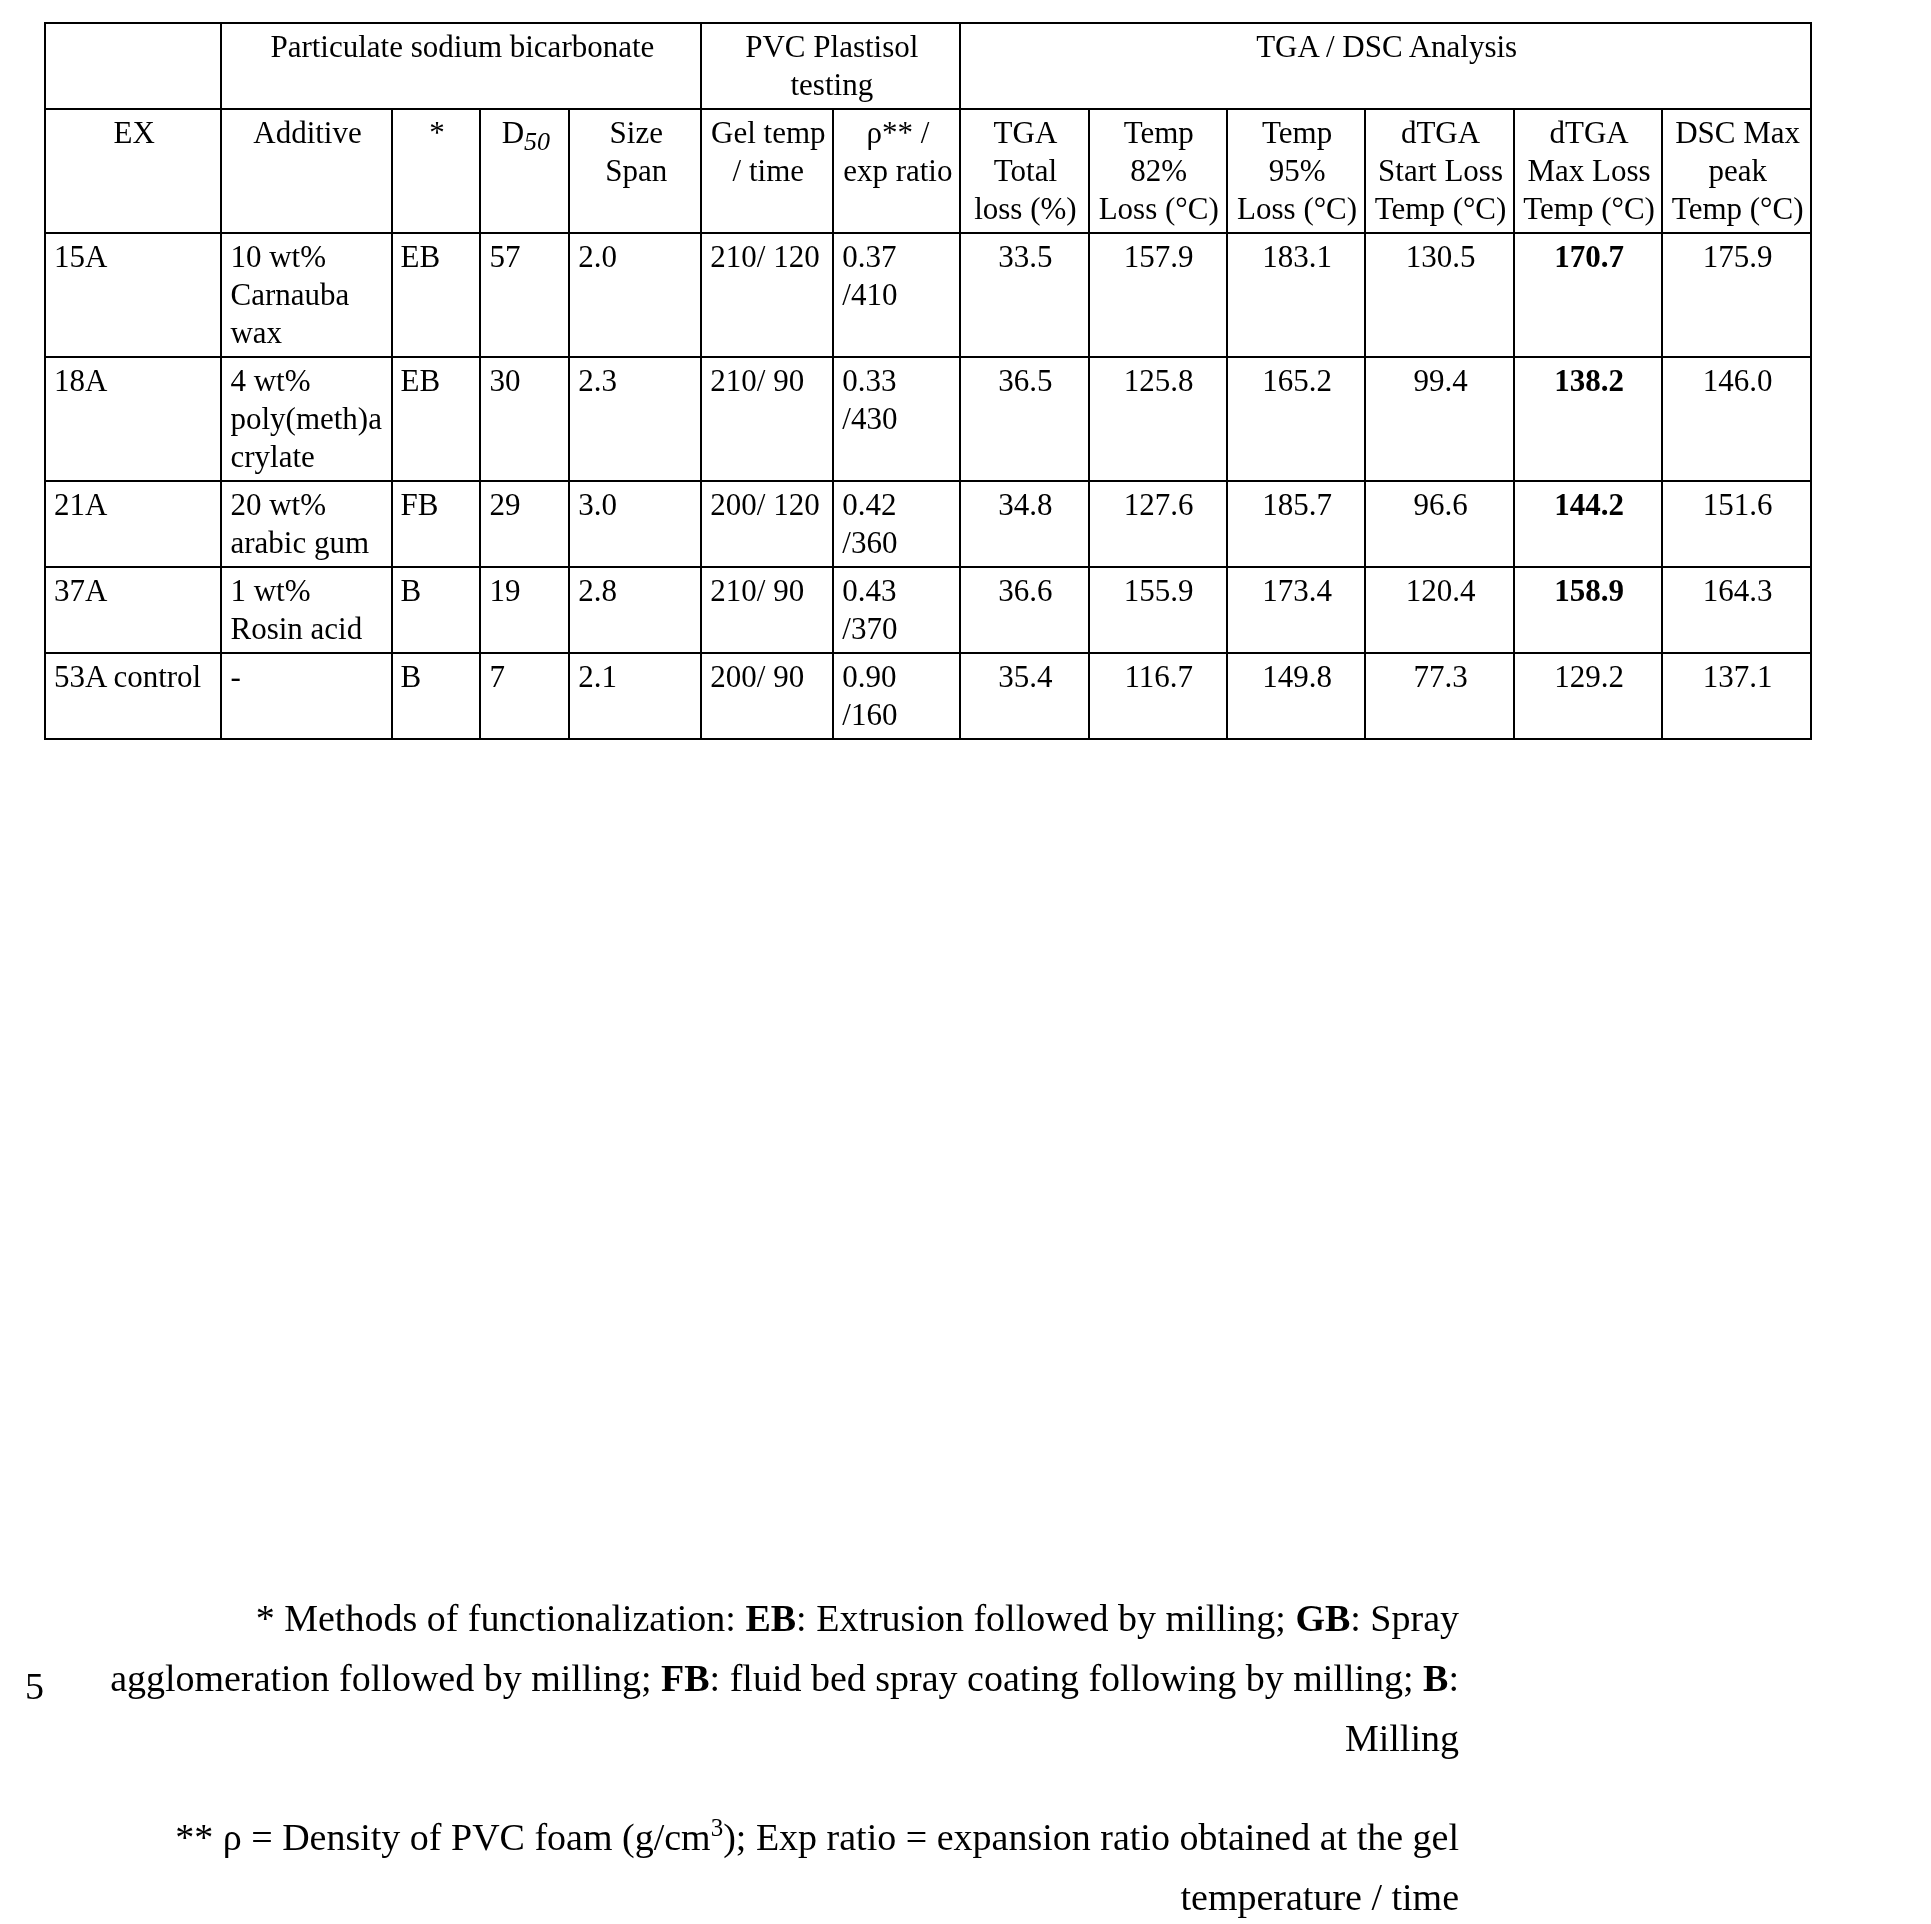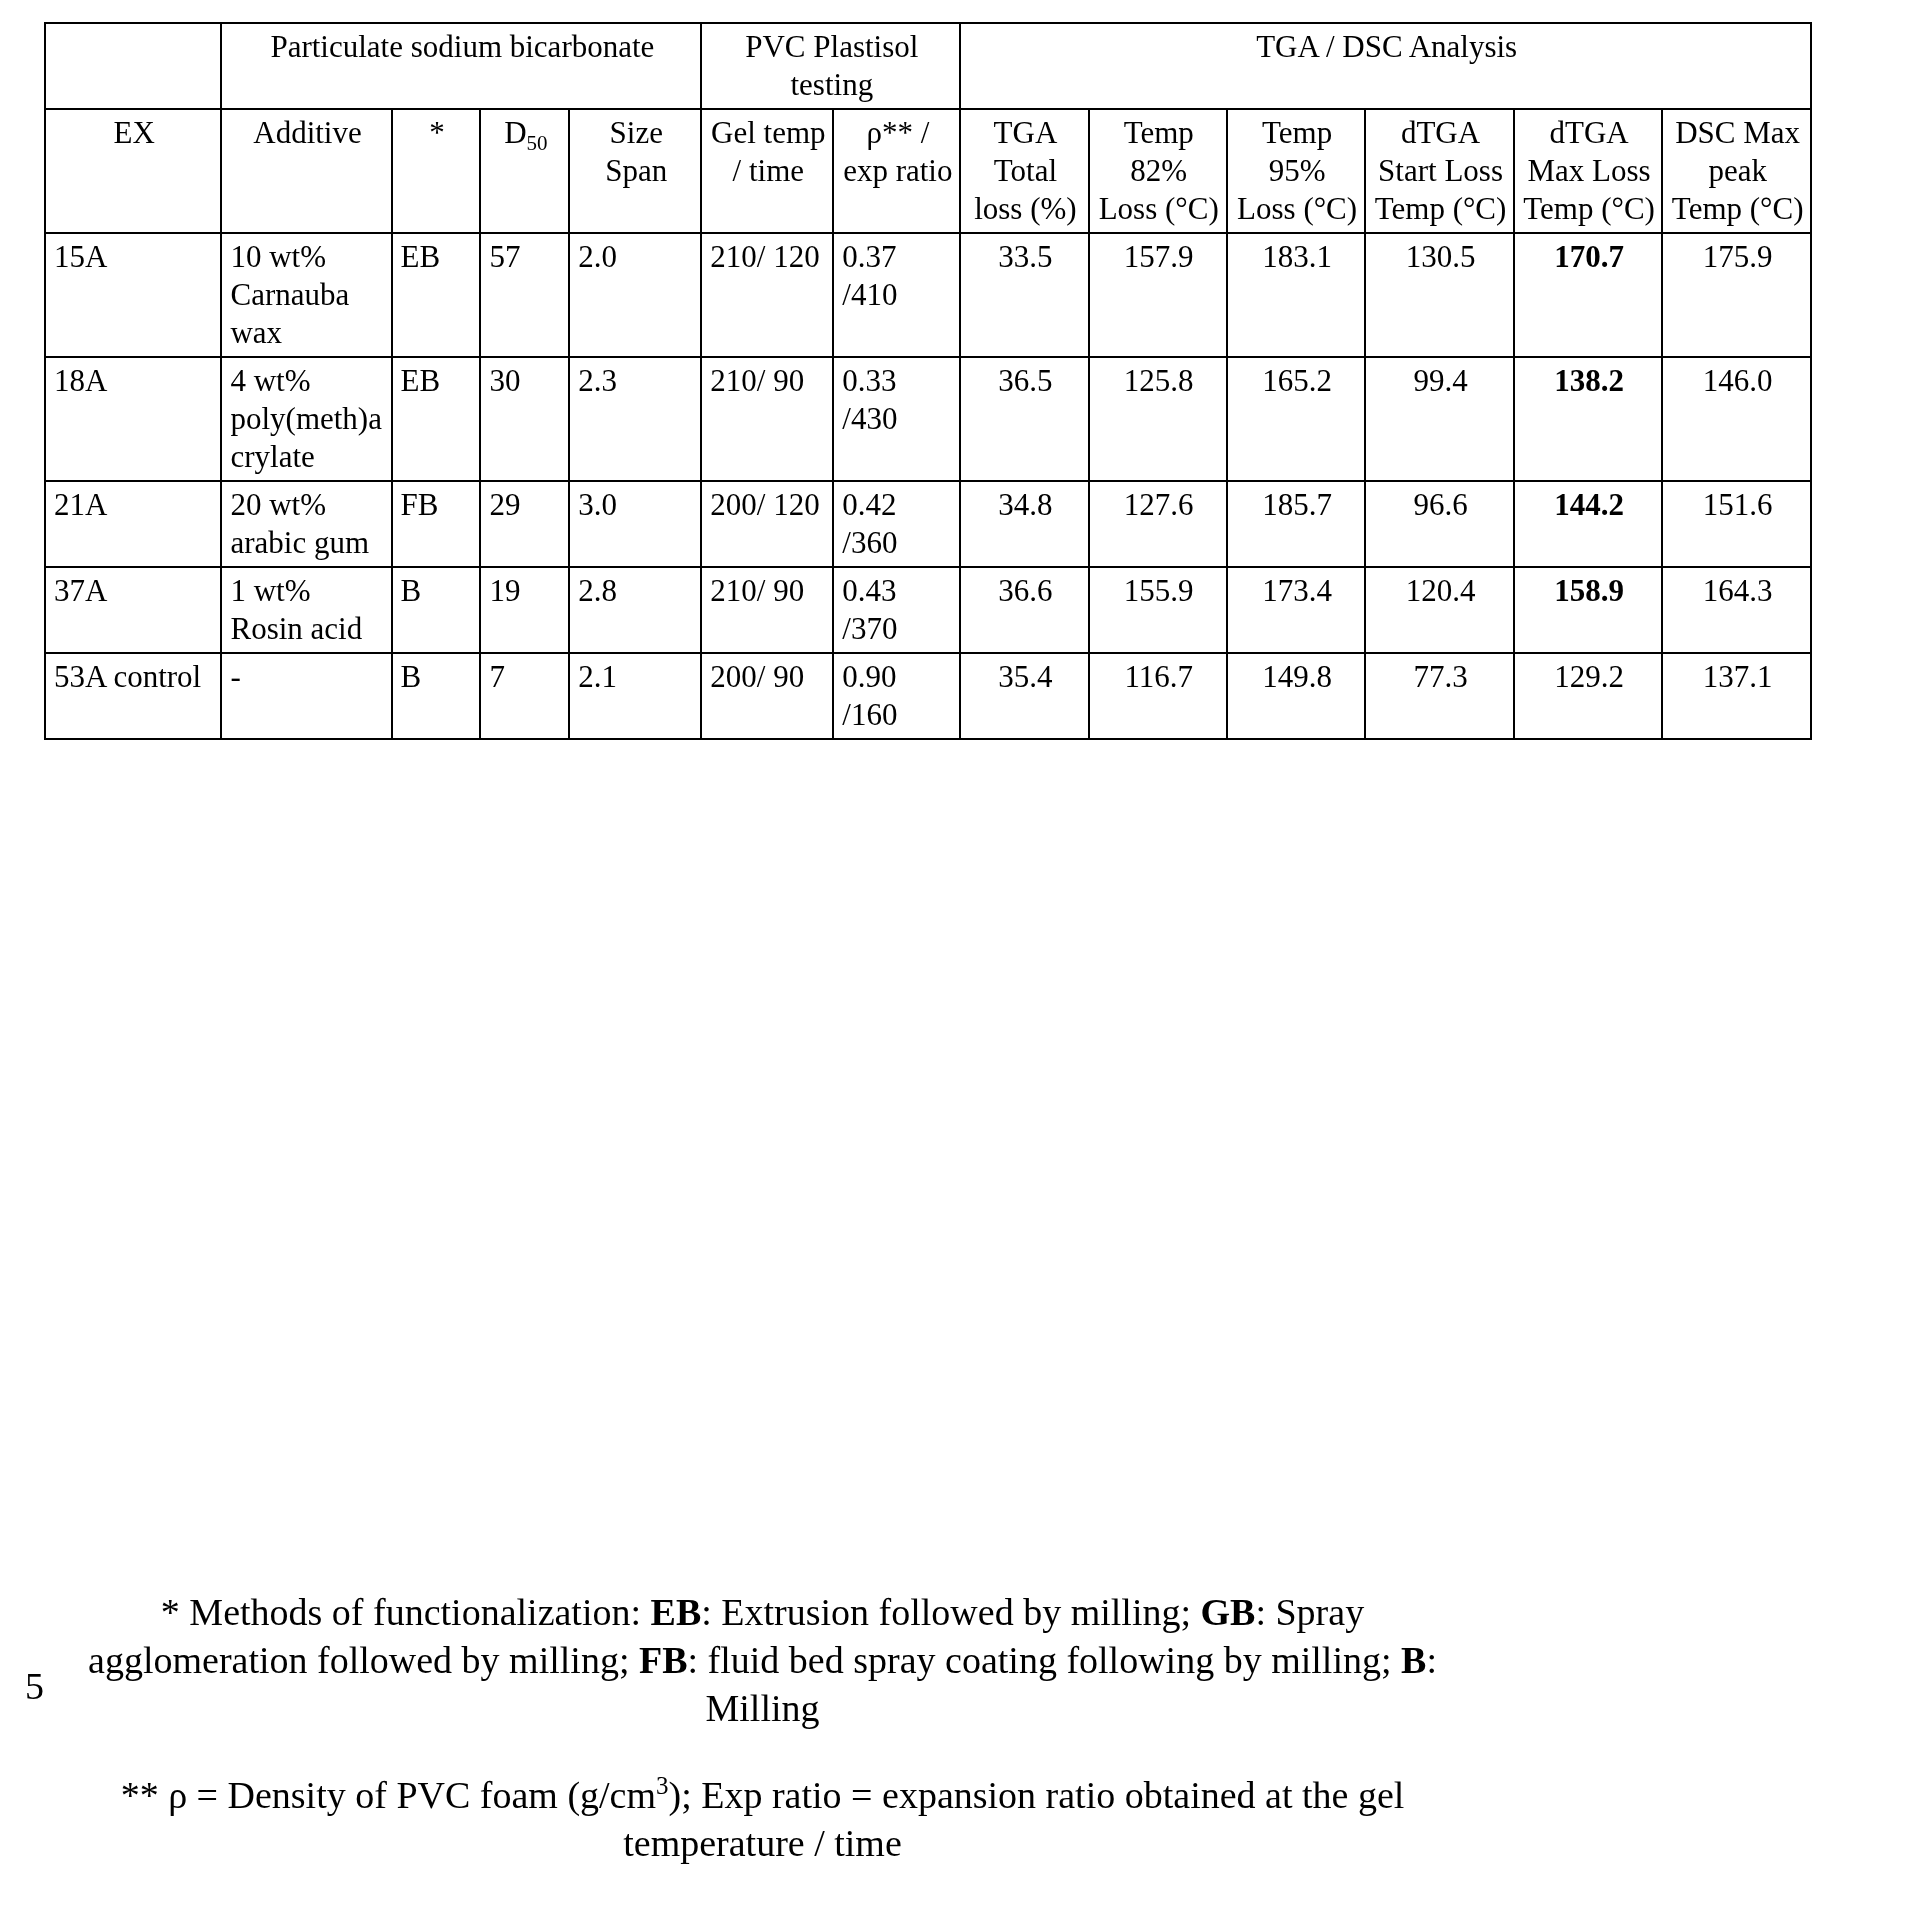--- a/index.html
+++ b/index.html
@@ -65,33 +65,33 @@
     vertical-align: top;
     text-align: center;
   }
   td.hd.ctr { text-align: center; }
 
   td.cell-top { vertical-align: top; text-align: left; }
   td.num { vertical-align: middle; text-align: center; }
   td.num.b { font-weight: bold; }
   td.fracline { vertical-align: top; text-align: left; }
 
-  .sub { font-size: 21px; vertical-align: sub; }
+  .sub { font-size: 26px; vertical-align: sub; font-style: italic; }
 
   .notes {
     position: absolute;
     left: 66px;
     top: 1588px;
     width: 1393px;
   }
   .note {
     font-size: 38px;
-    line-height: 48px;
+    line-height: 60px;
     margin-bottom: 30px;
-    text-align: center;
+    text-align: right;
   }
   .note b { font-weight: bold; }
   .note .sup3 { font-size: 25px; vertical-align: super; }
 
   
   .c-ex    { width: 139px; }
   .c-add   { width: 134px; }
   .c-star  { width: 70px; }
   .c-d50   { width: 70px; }
   .c-span  { width: 104px; }

